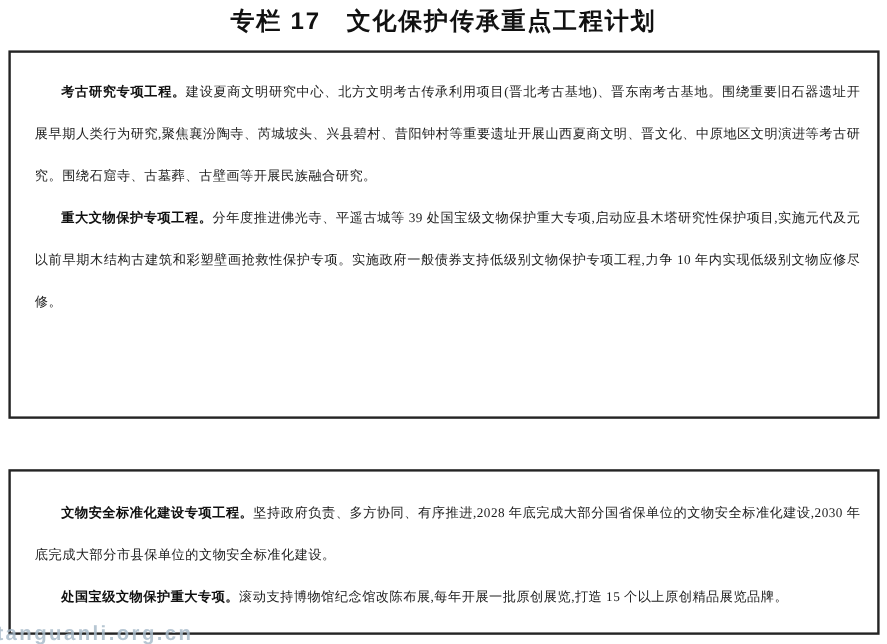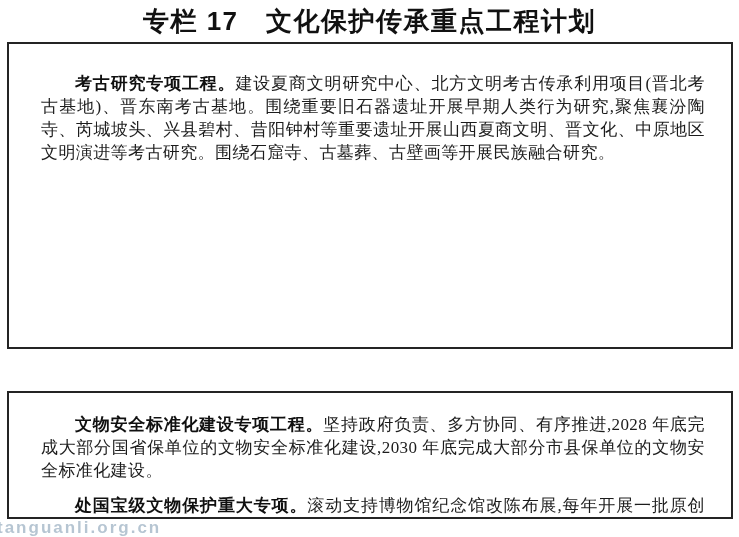--- a/index.html
+++ b/index.html
@@ -16,21 +16,21 @@
     color: #1c1c1c;
   }
   .doc-title {
     position: absolute;
     top: 4px;
     left: 0;
     width: 739px;
     text-align: center;
     font-family: "Liberation Sans", sans-serif;
     font-weight: 700;
-    font-size: 26px;
+    font-size: 20px;
     letter-spacing: 1.5px;
     color: #111;
     white-space: pre;
   }
   .text-box {
     position: absolute;
     left: 7px;
     width: 688px;               
     border: 2px solid #242424;
     background: #ffffff;
@@ -39,29 +39,29 @@
     box-sizing: content-box;
   }
   .box-1 {
     top: 42px;
     height: 287px;
     padding-top: 16px;
   }
   .box-2 {
     top: 391px;
     height: 116px;
-    padding-top: 8px;
+    padding-top: 18px;
   }
   .para {
-    margin: 12px;
+    margin: 0;
     text-indent: 2em;
     text-align: justify;
     text-justify: inter-ideograph;
-    font-size: 17px;
-    line-height: 23px;
+    font-size: 11px;
+    line-height: 35px;
     letter-spacing: 0.4px;
     color: #1c1c1c;
   }
   .para .lead {
     font-family: "Liberation Sans", sans-serif;
     font-weight: 700;
     color: #101010;
   }
   .watermark {
     position: absolute;
@@ -77,20 +77,21 @@
     pointer-events: none;
   }
 </style>
 </head>
 <body>
 
 <div class="doc-title">专栏 17　文化保护传承重点工程计划</div>
 
 <div class="text-box box-1">
   <p class="para"><span class="lead">考古研究专项工程。</span><span>建设夏商文明研究中心、北方文明考古传承利用项目(晋北考古基地)、晋东南考古基地。围绕重要旧石器遗址开展早期人类行为研究,聚焦襄汾陶寺、芮城坡头、兴县碧村、昔阳钟村等重要遗址开展山西夏商文明、晋文化、中原地区文明演进等考古研究。围绕石窟寺、古墓葬、古壁画等开展民族融合研究。</span></p>
+  <p class="para"><span class="lead">重大文物保护专项工程。</span><span>分年度推进佛光寺、平遥古城等 39 处国宝级文物保护重大专项,启动应县木塔研究性保护项目,实施元代及元以前早期木结构古建筑和彩塑壁画抢救性保护专项。实施政府一般债券支持低级别文物保护专项工程,力争 10 年内实现低级别文物应修尽修。</span></p>
 </div>
 
 <div class="text-box box-2">
   <p class="para"><span class="lead">文物安全标准化建设专项工程。</span><span>坚持政府负责、多方协同、有序推进,2028 年底完成大部分国省保单位的文物安全标准化建设,2030 年底完成大部分市县保单位的文物安全标准化建设。</span></p>
   <p class="para"><span class="lead">处国宝级文物保护重大专项。</span><span>滚动支持博物馆纪念馆改陈布展,每年开展一批原创展览,打造 15 个以上原创精品展览品牌。</span></p>
 </div>
 
 <div class="watermark">tanguanli.org.cn</div>
 
 </body></html>

